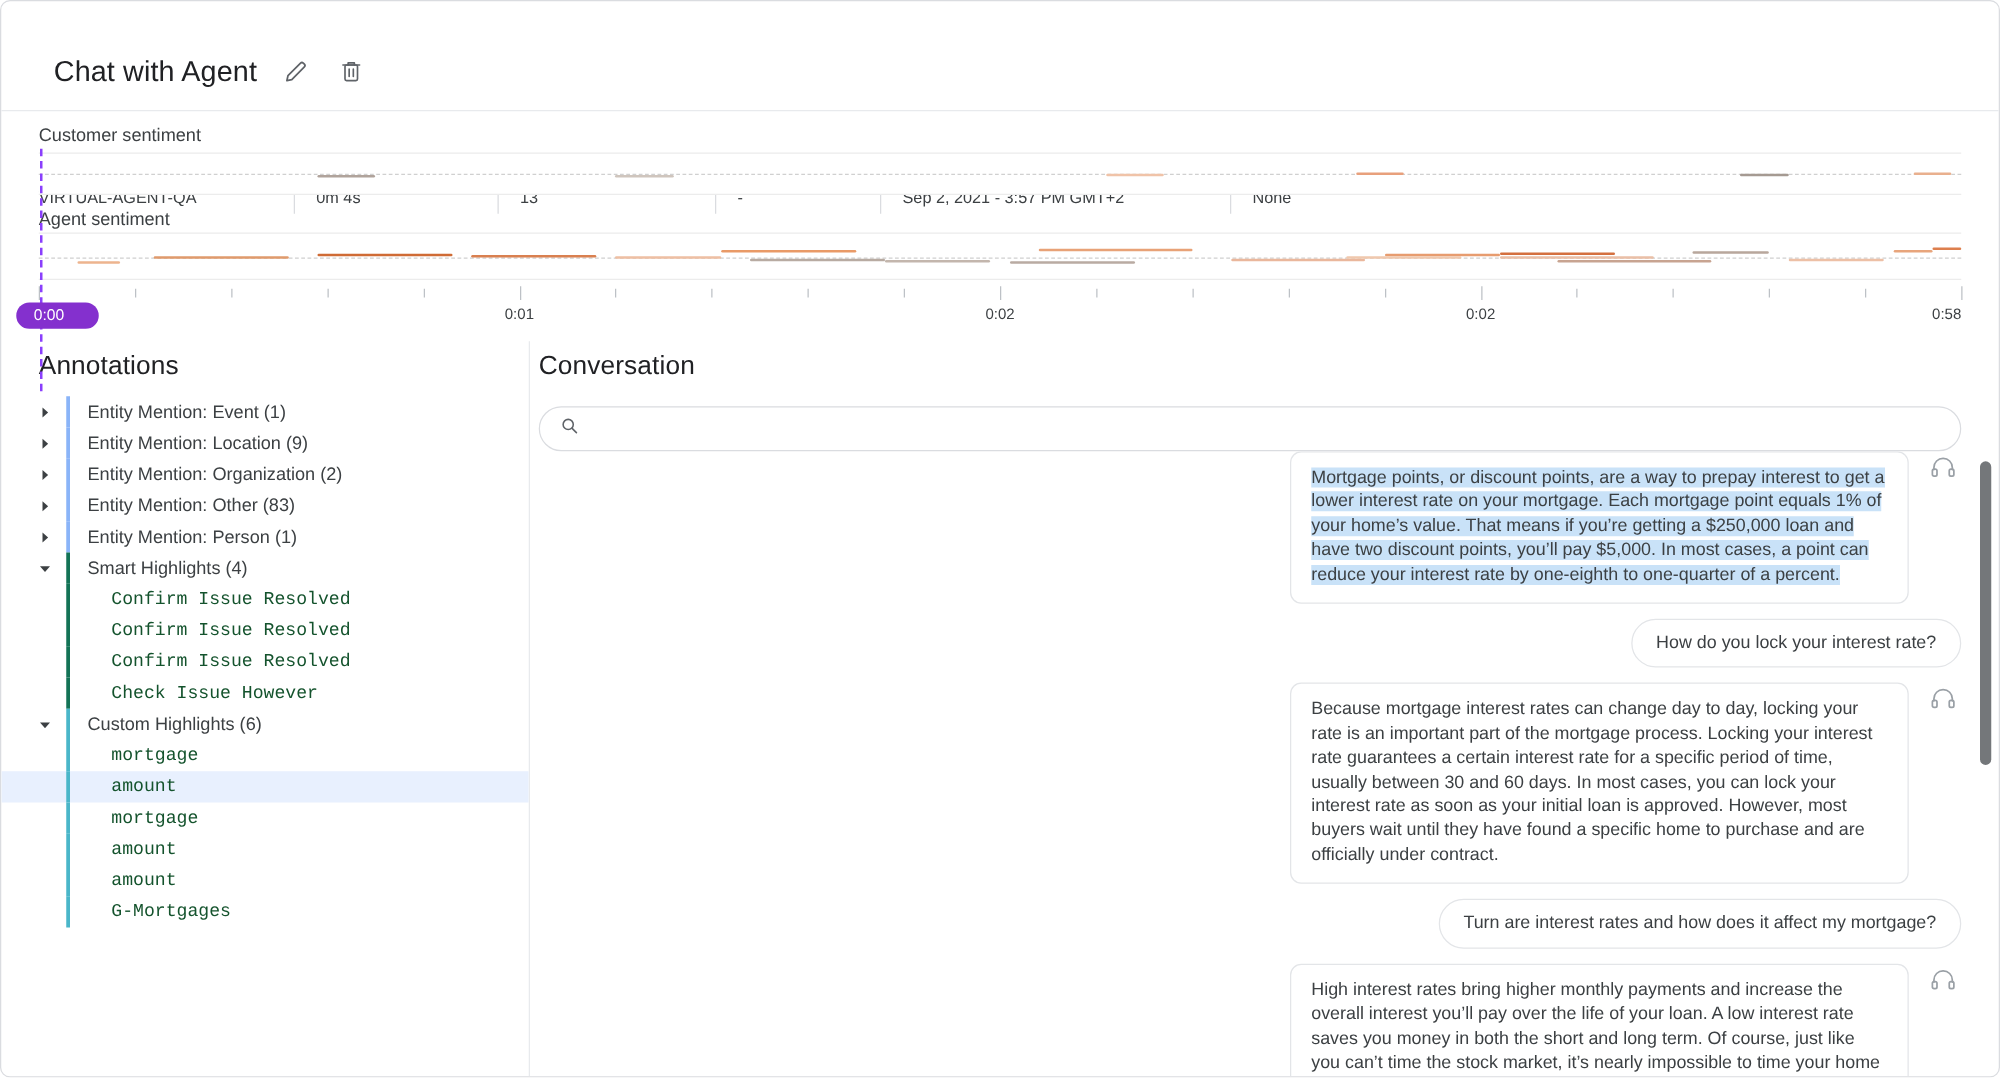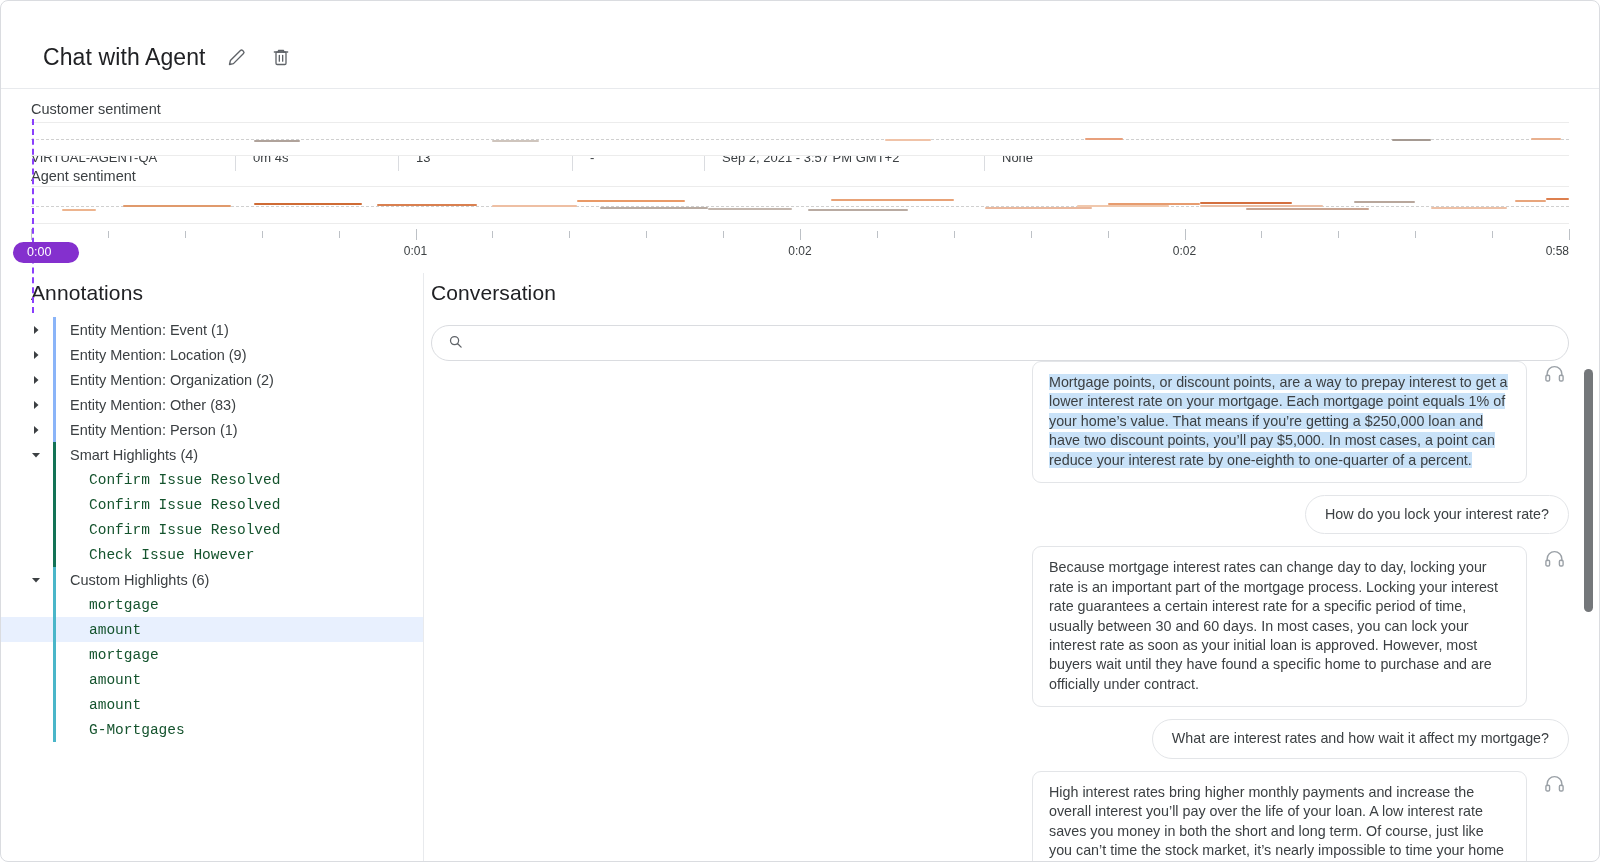--- a/index.html
+++ b/index.html
@@ -578,21 +578,21 @@
           </div>
           <div class="msg-row agent">
             <div class="bubble">Because mortgage interest rates can change day to day, locking your rate is an important part of the mortgage process. Locking your interest rate guarantees a certain interest rate for a specific period of time, usually between 30 and 60 days. In most cases, you can lock your interest rate as soon as your initial loan is approved. However, most buyers wait until they have found a specific home to purchase and are officially under contract.</div>
             <div class="headset"><svg width="21" height="18" viewBox="0 0 24 22" fill="none" stroke="#9aa0a6" stroke-width="1.7" stroke-linecap="round" stroke-linejoin="round">
                 <path d="M3 13V11a9 9 0 0 1 18 0v2"></path>
                 <rect x="1.5" y="12.5" width="4.5" height="7" rx="1.6"></rect>
                 <rect x="18" y="12.5" width="4.5" height="7" rx="1.6"></rect>
               </svg></div>
           </div>
           <div class="msg-row customer">
-            <div class="bubble pill">What are interest rates and how wait it affect my mortgage?</div>
+            <div class="bubble pill">Turn are interest rates and how does it affect my mortgage?</div>
           </div>
           <div class="msg-row agent">
             <div class="bubble">High interest rates bring higher monthly payments and increase the overall interest you’ll pay over the life of your loan. A low interest rate saves you money in both the short and long term. Of course, just like you can’t time the stock market, it’s nearly impossible to time your home purchase with the best interest rates. The past five years have held some of the most affordable interest rates ever, according to the</div>
             <div class="headset"><svg width="21" height="18" viewBox="0 0 24 22" fill="none" stroke="#9aa0a6" stroke-width="1.7" stroke-linecap="round" stroke-linejoin="round">
                 <path d="M3 13V11a9 9 0 0 1 18 0v2"></path>
                 <rect x="1.5" y="12.5" width="4.5" height="7" rx="1.6"></rect>
                 <rect x="18" y="12.5" width="4.5" height="7" rx="1.6"></rect>
               </svg></div>
           </div>
         </div>

